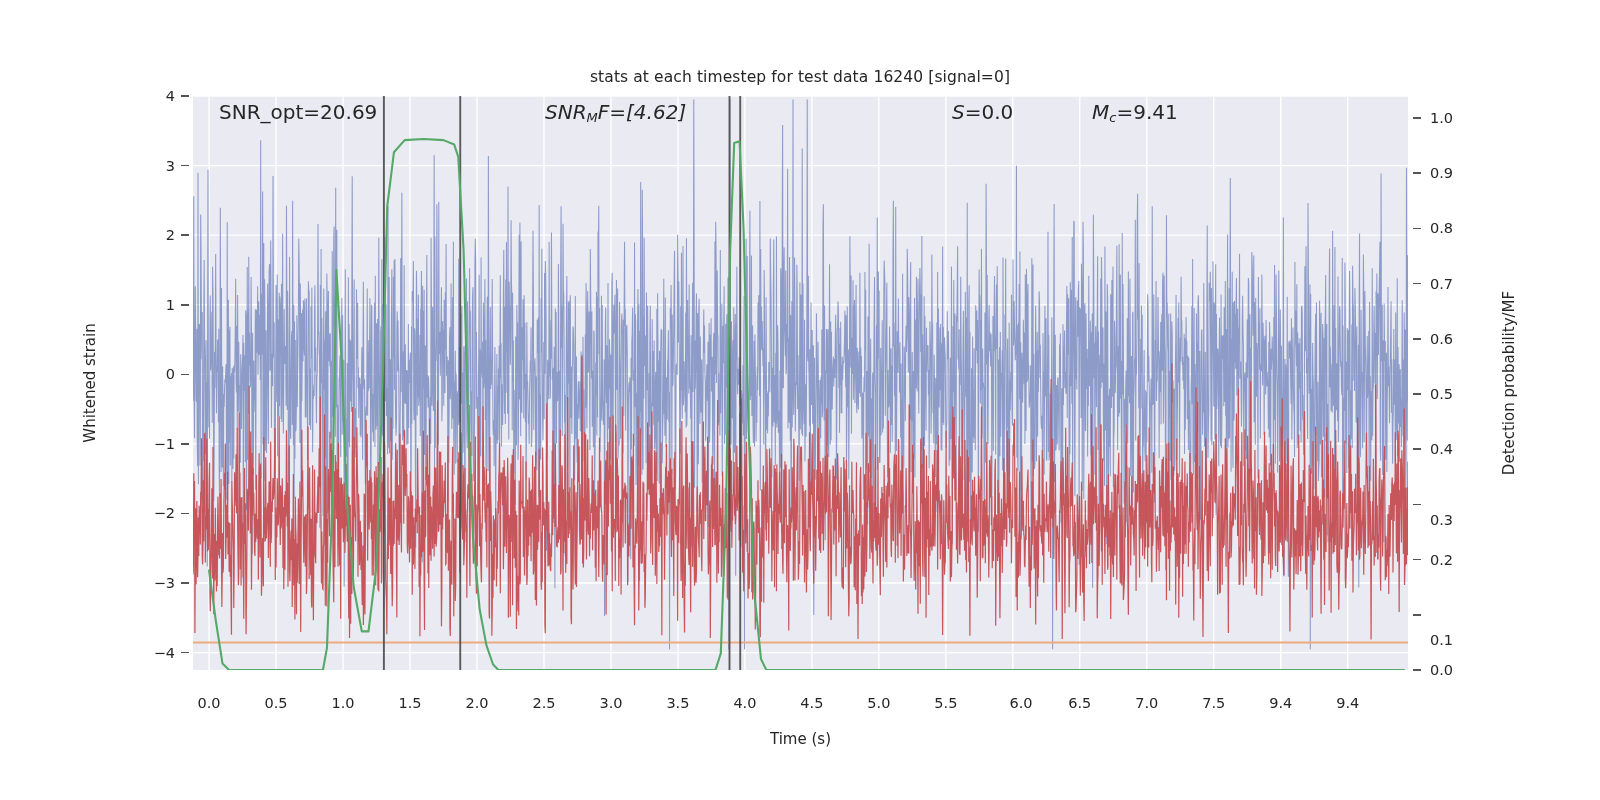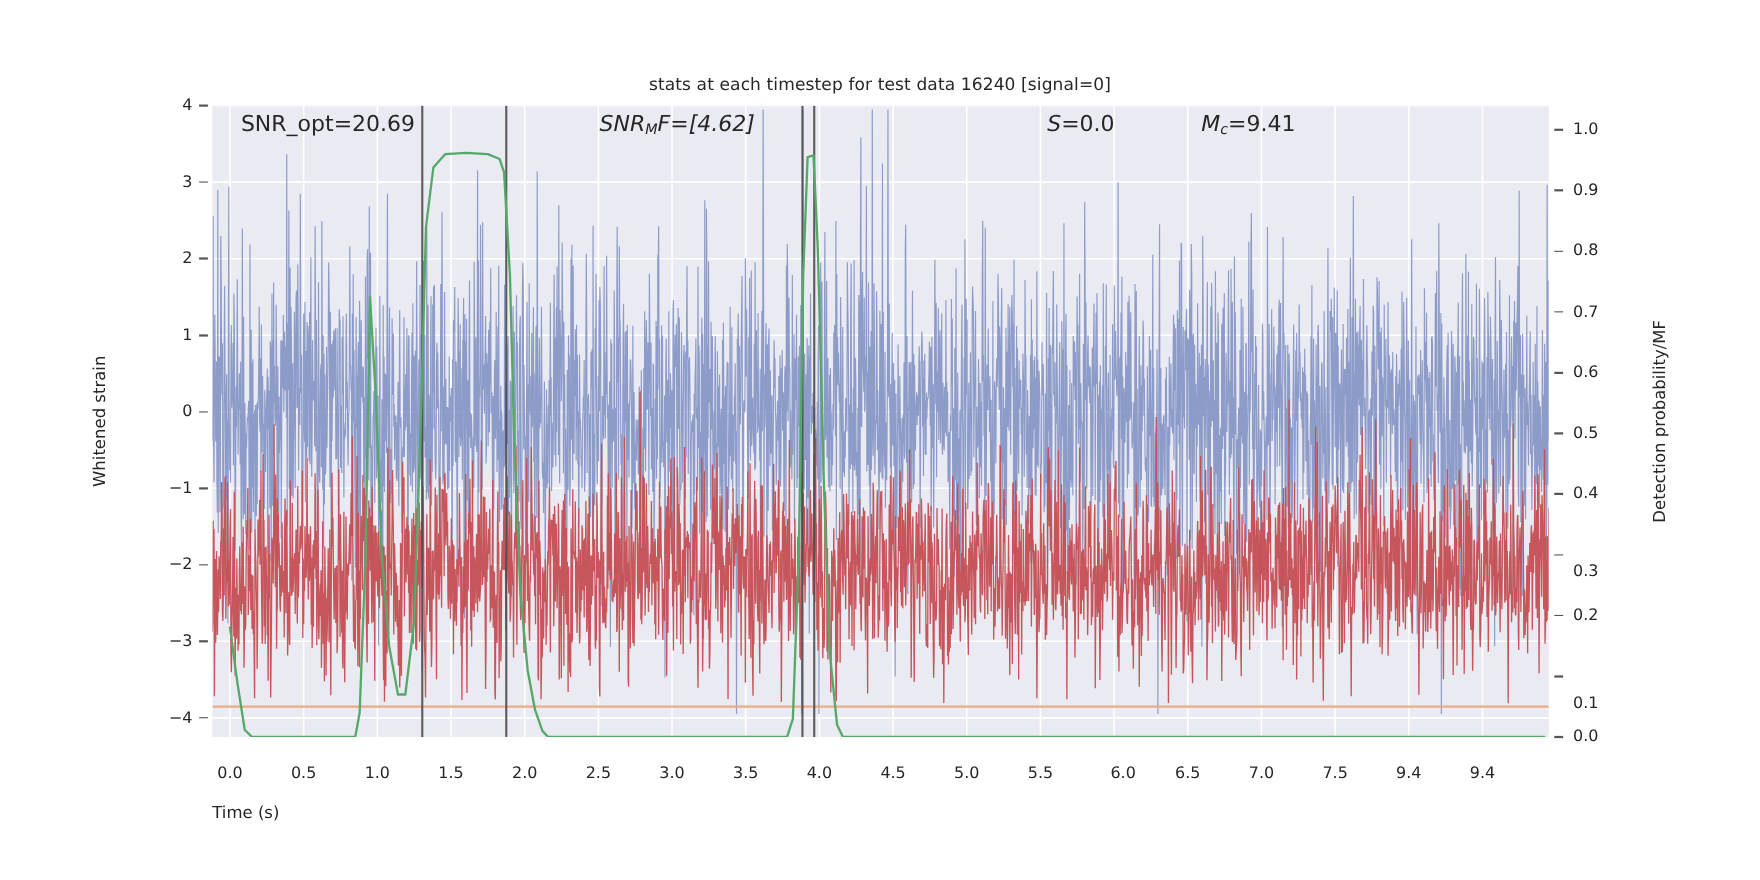--- a/index.html
+++ b/index.html
@@ -19,21 +19,21 @@
   .tick{position:absolute;font-size:14.5px;color:#262626;white-space:nowrap;}
   .ytickL{text-align:right;transform:translateY(-50%);}
   .ytickR{text-align:left;transform:translateY(-50%);}
   .xtick{text-align:center;transform:translateX(-50%);}
   .tickmark{position:absolute;background:#555555;}
 
   #ylabelL{position:absolute;left:0px;top:0px;font-size:15px;color:#262626;
            transform-origin:left top;white-space:nowrap;}
   #ylabelR{position:absolute;left:0px;top:0px;font-size:15px;color:#262626;
            transform-origin:left top;white-space:nowrap;}
-  #xlabel{position:absolute;left:193px;top:730px;width:1215px;text-align:left;
+  #xlabel{position:absolute;left:193px;top:730px;width:1215px;text-align:center;
           font-size:15px;color:#262626;}
 
   
   .annot{position:absolute;font-size:20px;color:#262626;white-space:nowrap;}
   .mathit{font-style:italic;}
   .sub{font-size:13px;font-style:italic;vertical-align:-0.25em;}
 
   
   #legend{position:absolute;left:308px;top:611px;width:180px;
           background:#EAEAF2;border:1px solid #cfcfdc;border-radius:3px;

